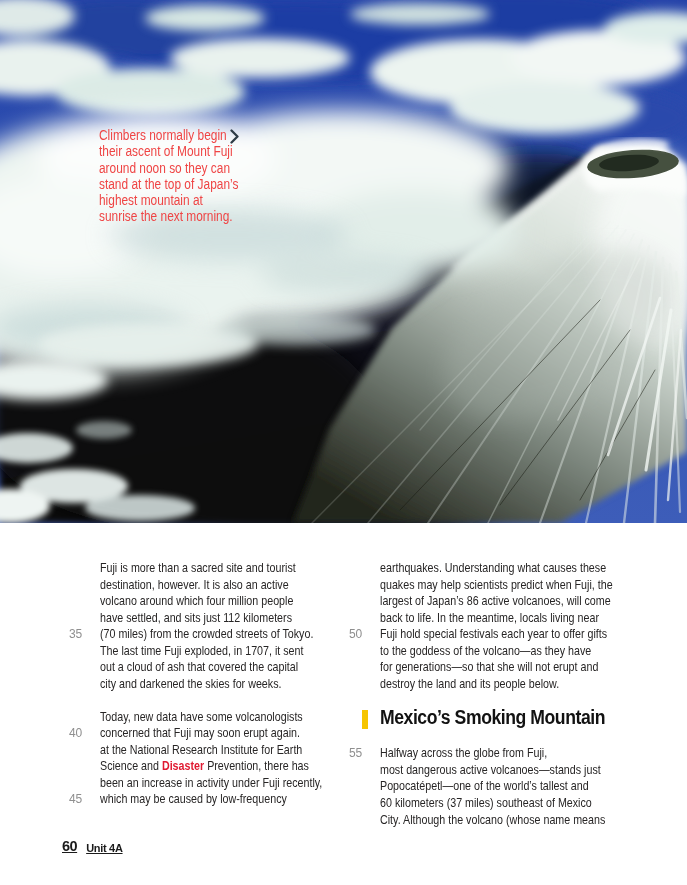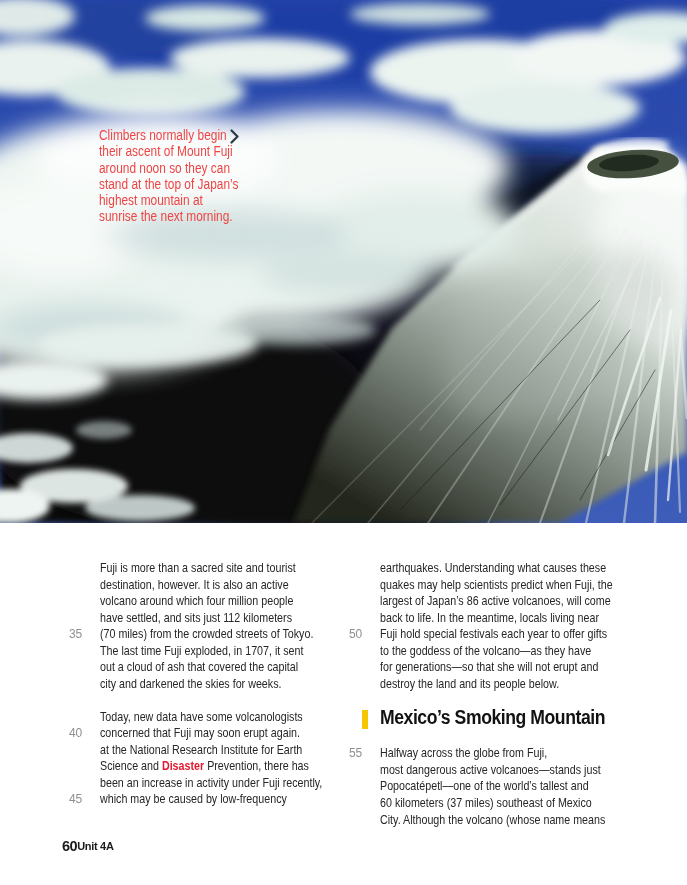--- a/index.html
+++ b/index.html
@@ -30,23 +30,23 @@
   .para-gap{height:16.3px;}
 
   
   .section-heading{display:flex;align-items:flex-end;margin:14px 0 16px 0;padding-left:20px;}
   .heading-bar{width:6px;height:19px;margin-right:12px;background:#f6c500;}
   .heading-text{font-size:20px;font-weight:700;color:#121212;letter-spacing:-.5px;
                 white-space:nowrap;display:inline-block;transform:scaleX(.88);
                 transform-origin:0 50%;}
 
   
-  .footer{position:absolute;left:62px;top:838px;display:flex;align-items:center;color:#1b1b1b;}
+  .footer{position:absolute;left:62px;top:838px;display:flex;align-items:flex-end;color:#1b1b1b;text-decoration:underline;}
   .footer-num{font-size:14.5px;font-weight:700;letter-spacing:-.5px;}
-  .footer-unit{font-size:11px;font-weight:700;letter-spacing:-.3px;}
+  .footer-unit{font-size:11px;font-weight:700;letter-spacing:-.3px;margin-left:9px;}
 </style>
 </head>
 <body>
 
 <div class="page">
 
   <div class="photo">
     <svg width="687" height="523" viewBox="0 0 687 523" preserveAspectRatio="none">
       <defs>
         <linearGradient id="sky" x1="0" y1="0" x2="0" y2="1">

